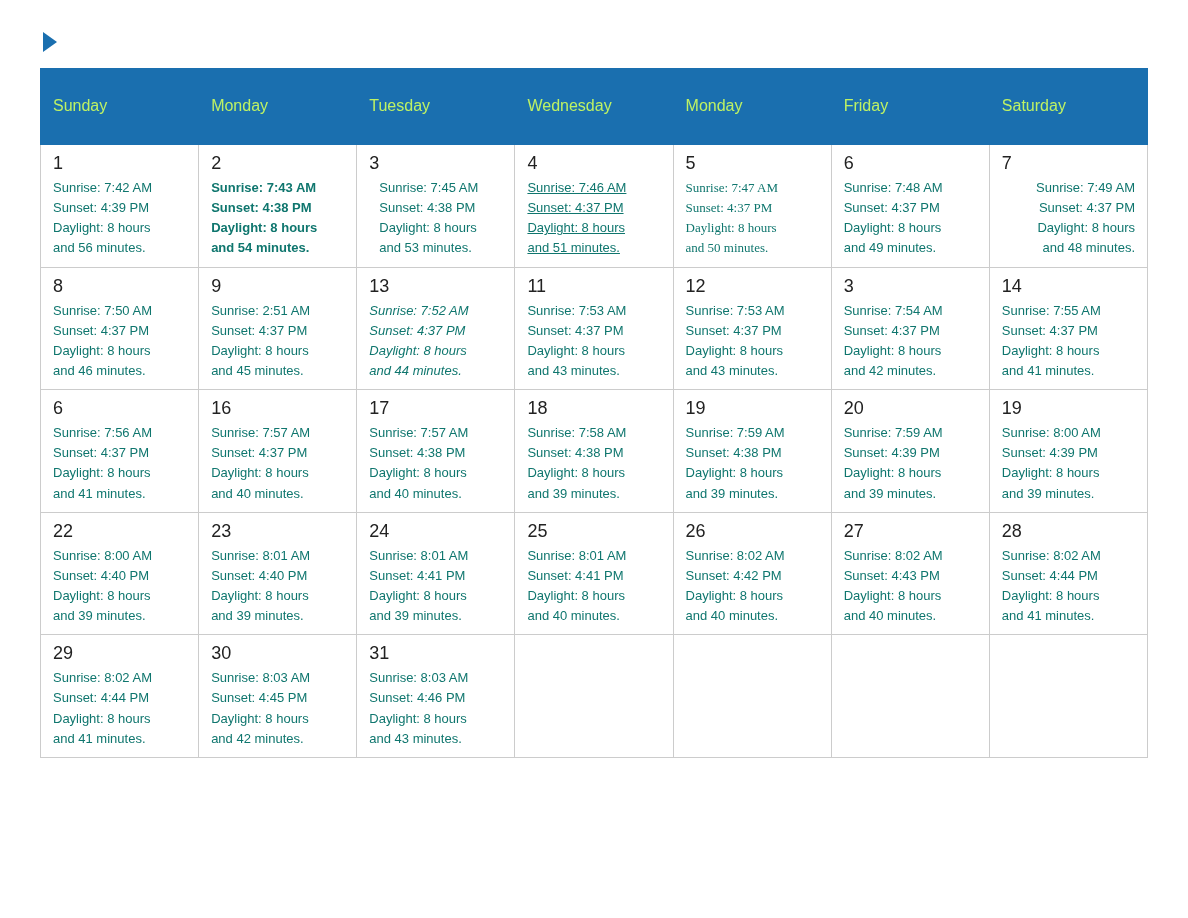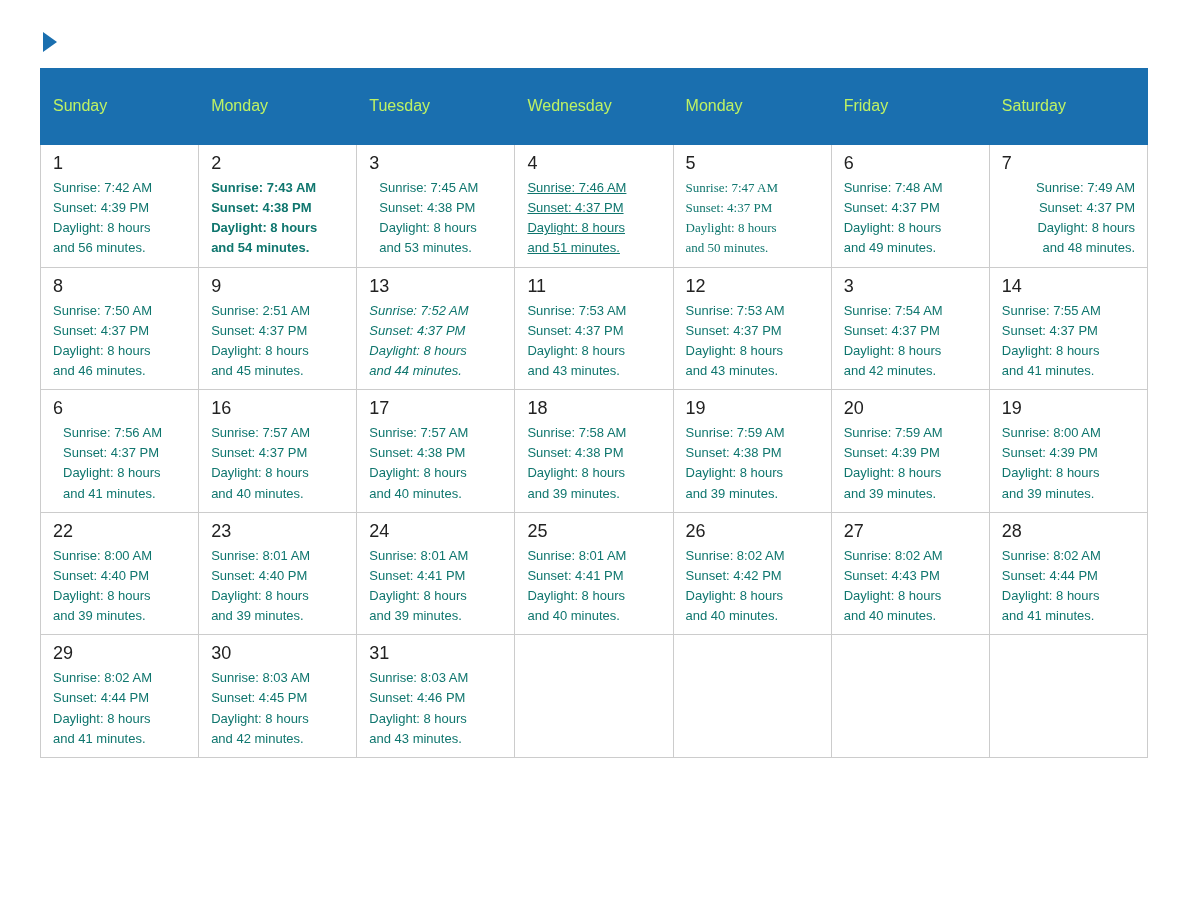--- a/index.html
+++ b/index.html
@@ -229,21 +229,21 @@
           <span class="day-num">14</span>
           <div class="day-info" style="white-space: pre-line;">Sunrise: 7:55 AM
 Sunset: 4:37 PM
 Daylight: 8 hours
 and 41 minutes.</div>
         </td>
       </tr>
       <tr>
         <td>
           <span class="day-num">6</span>
-          <div class="day-info" style="white-space: pre-line; margin-left: 10px;">Sunrise: 7:56 AM
+          <div class="day-info" style="white-space: pre-line;">Sunrise: 7:56 AM
 Sunset: 4:37 PM
 Daylight: 8 hours
 and 41 minutes.</div>
         </td>
         <td>
           <span class="day-num">16</span>
           <div class="day-info" style="white-space: pre-line;">Sunrise: 7:57 AM
 Sunset: 4:37 PM
 Daylight: 8 hours
 and 40 minutes.</div>

